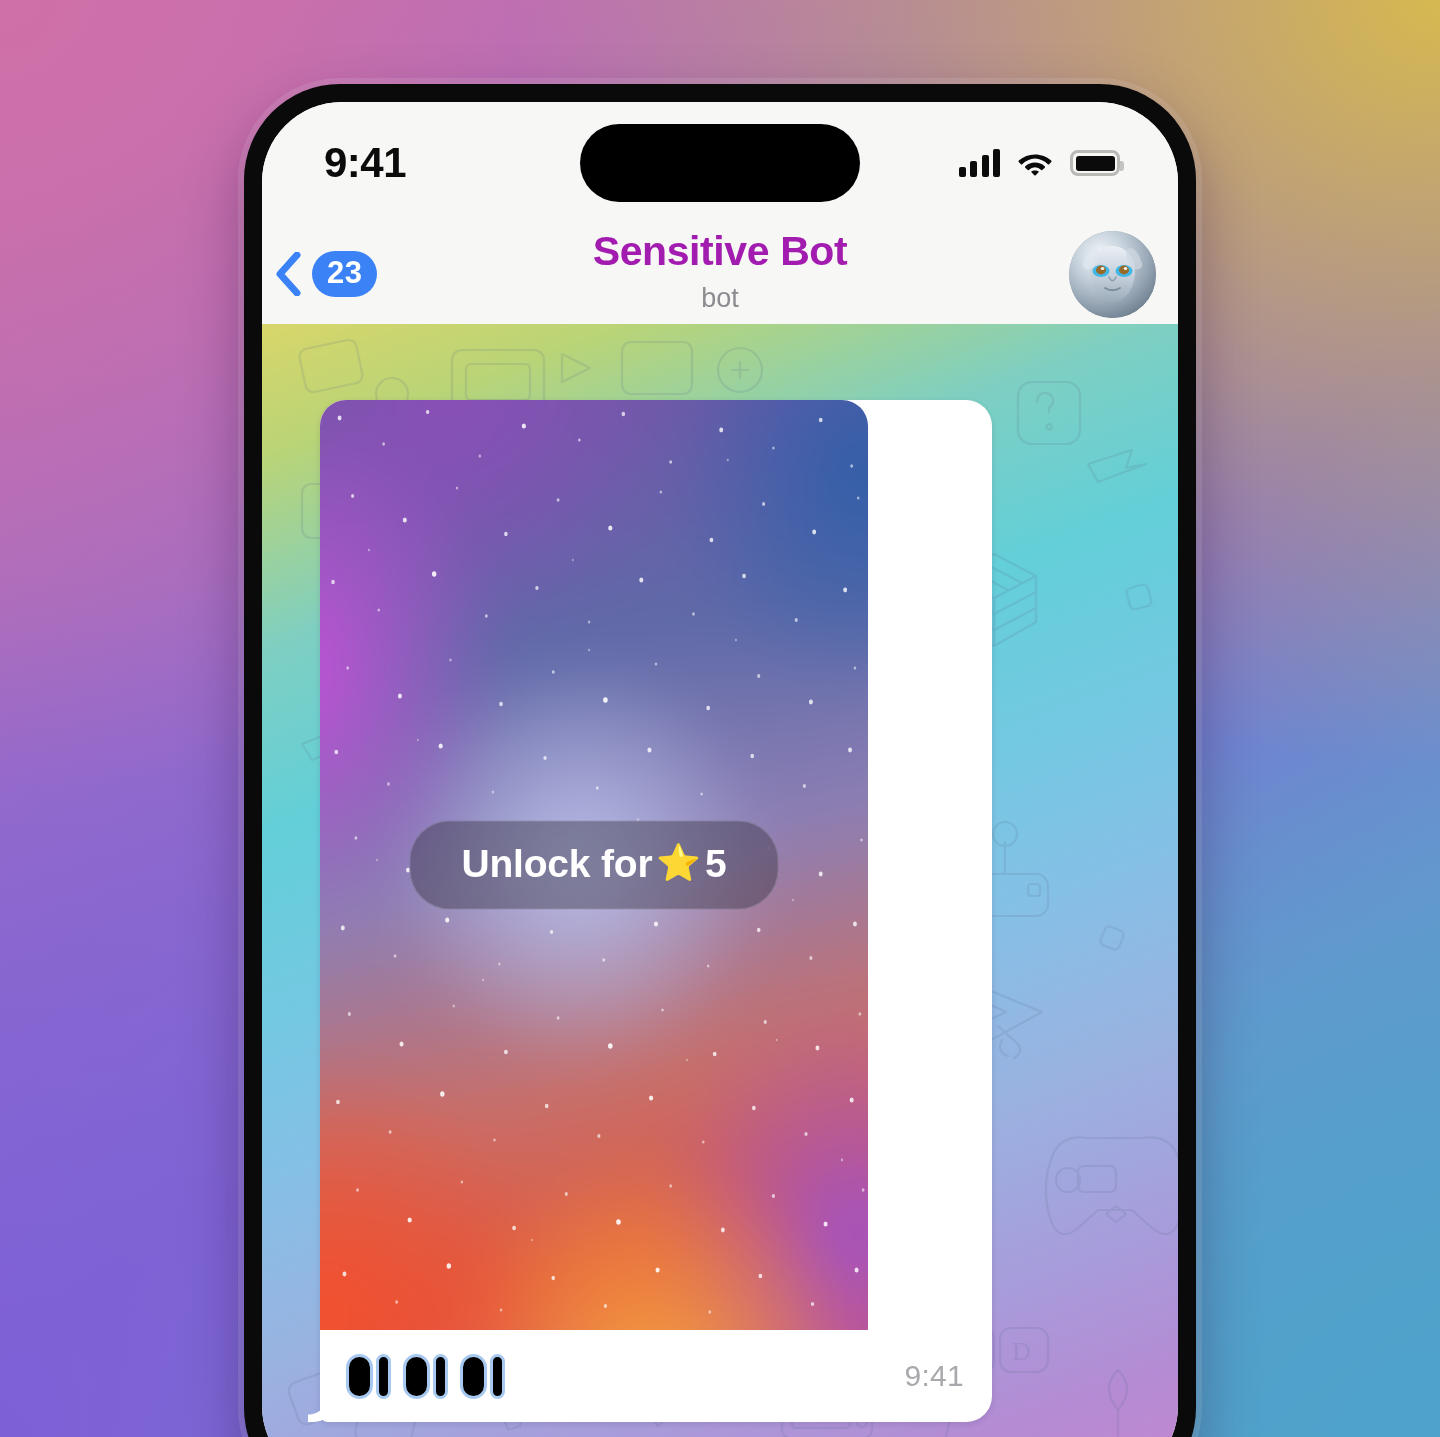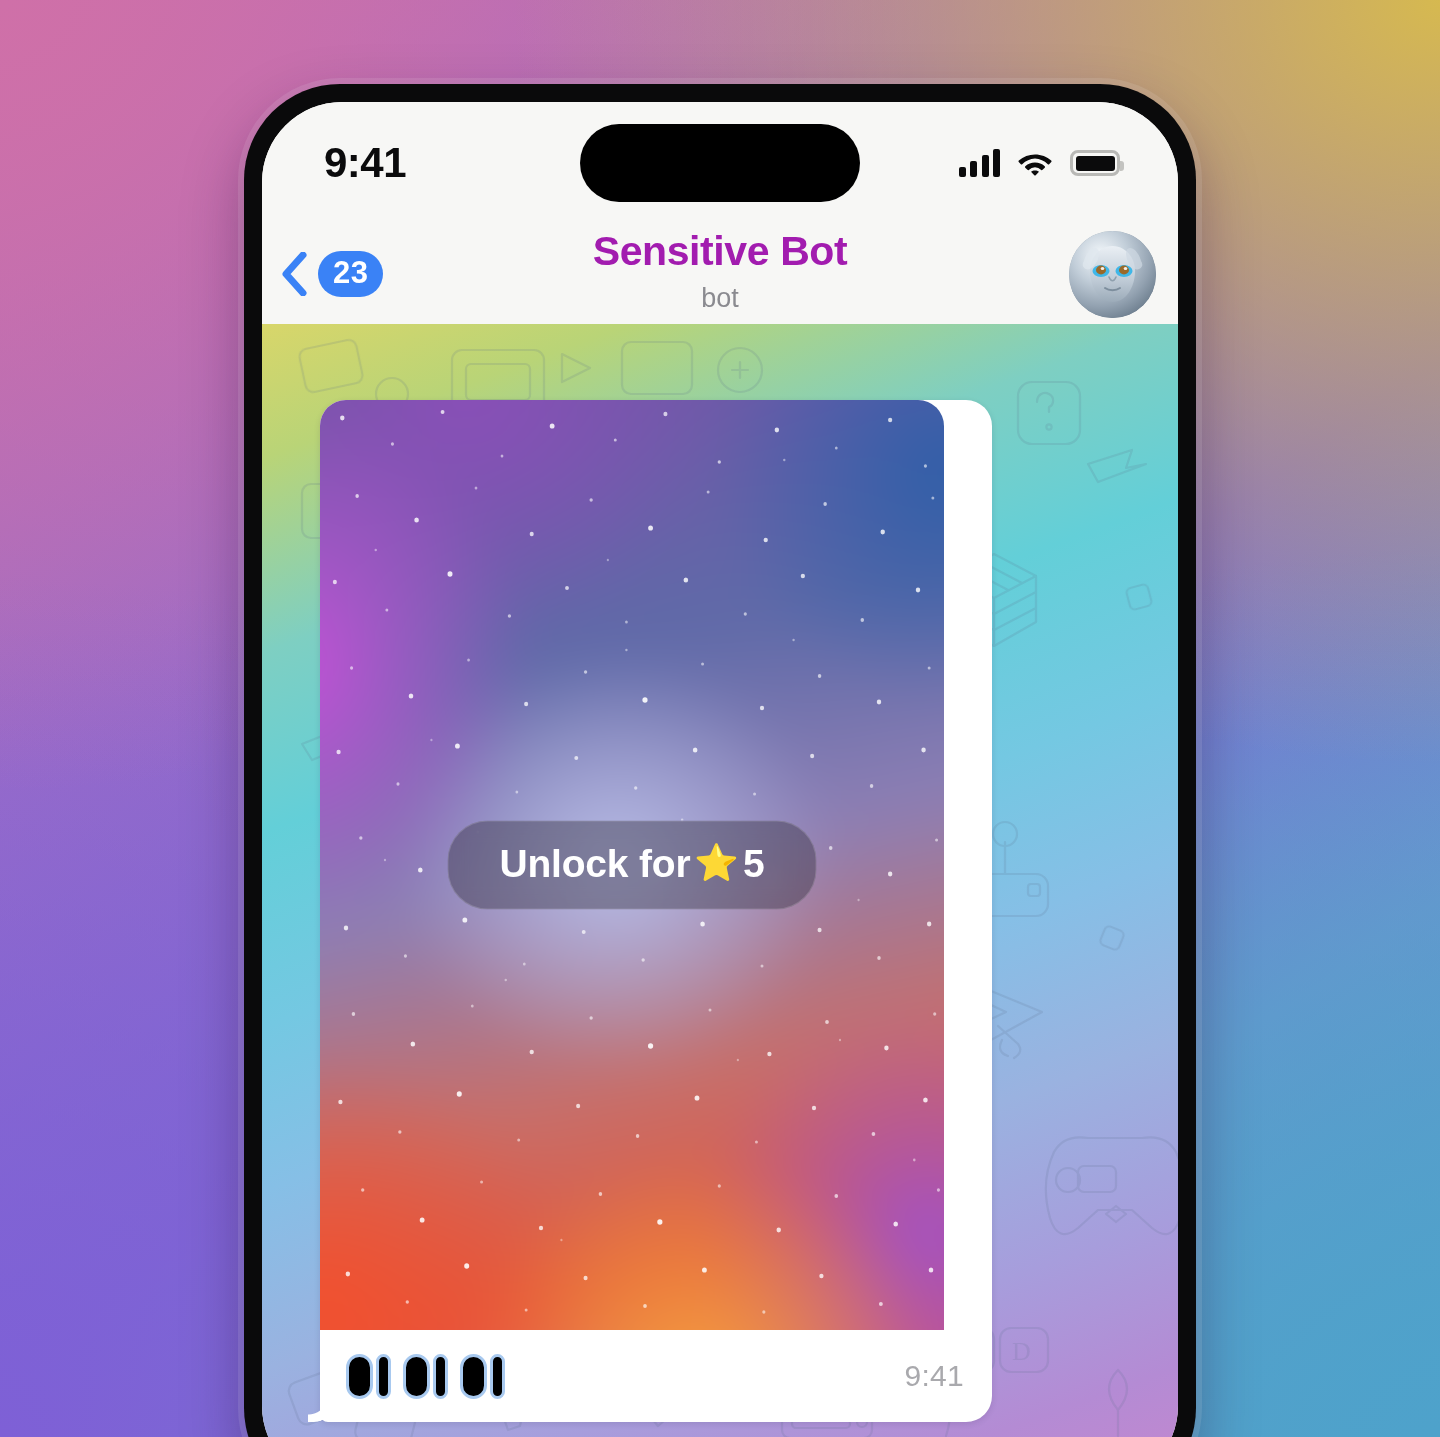--- a/index.html
+++ b/index.html
@@ -50,21 +50,21 @@
   .bars i:nth-child(3){height:22px;} .bars i:nth-child(4){height:28px;}
   .wifi { width:36px; height:27px; position:relative; }
   .wifi svg { display:block; }
   .battery { width:50px; height:26px; border:3px solid #b9b9b6; border-radius:8px; position:relative; padding:2.5px; }
   .battery .lvl { width:100%; height:100%; background:#0b0b0c; border-radius:3px; }
   .battery:after { content:""; position:absolute; right:-7px; top:8px; width:4px; height:10px; background:#c3c3c0; border-radius:0 3px 3px 0; }
 
   
   .chat-header {
     position:relative; height:100px; background:#f7f7f5;
-    display:flex; align-items:center; padding:0 22px 0 19px;
+    display:flex; align-items:center; padding:0 22px 0 13px;
   }
   .back-btn { display:flex; align-items:center; gap:11px; cursor:pointer; }
   .chev { width:26px; height:44px; }
   .badge-23 {
     background:#3a82f6; color:#fff; font-size:31px; font-weight:600;
     border-radius:24px; padding:4px 15px 6px; min-width:62px; text-align:center;
     letter-spacing:0.5px;
   }
   .title-wrap {
     position:absolute; left:0; right:0; top:4px;
@@ -102,21 +102,21 @@
     overflow:visible;
   }
   .msg:before {
     content:""; position:absolute; left:-12px; bottom:0;
     width:26px; height:28px; background:#fff;
     border-bottom-right-radius:20px;
     -webkit-mask:radial-gradient(circle at 0% 0%, transparent 0 20px, #000 21px);
             mask:radial-gradient(circle at 0% 0%, transparent 0 20px, #000 21px);
   }
   .media {
-    position:relative; width:624px; height:930px;
+    position:relative; width:548px; height:930px;
     border-radius:26px 26px 0 0;
     overflow:hidden;
   }
   .media-grad {
     position:absolute; inset:-16%;
     filter:blur(26px);
     background:
       radial-gradient(ellipse 52% 34% at 12% 86%, #f2502e 0%, rgba(242,80,46,0) 62%),
       radial-gradient(ellipse 48% 30% at 58% 92%, #f7a23a 0%, rgba(247,162,58,0) 62%),
       radial-gradient(ellipse 44% 30% at 86% 80%, #a053c8 0%, rgba(160,83,200,0) 64%),

